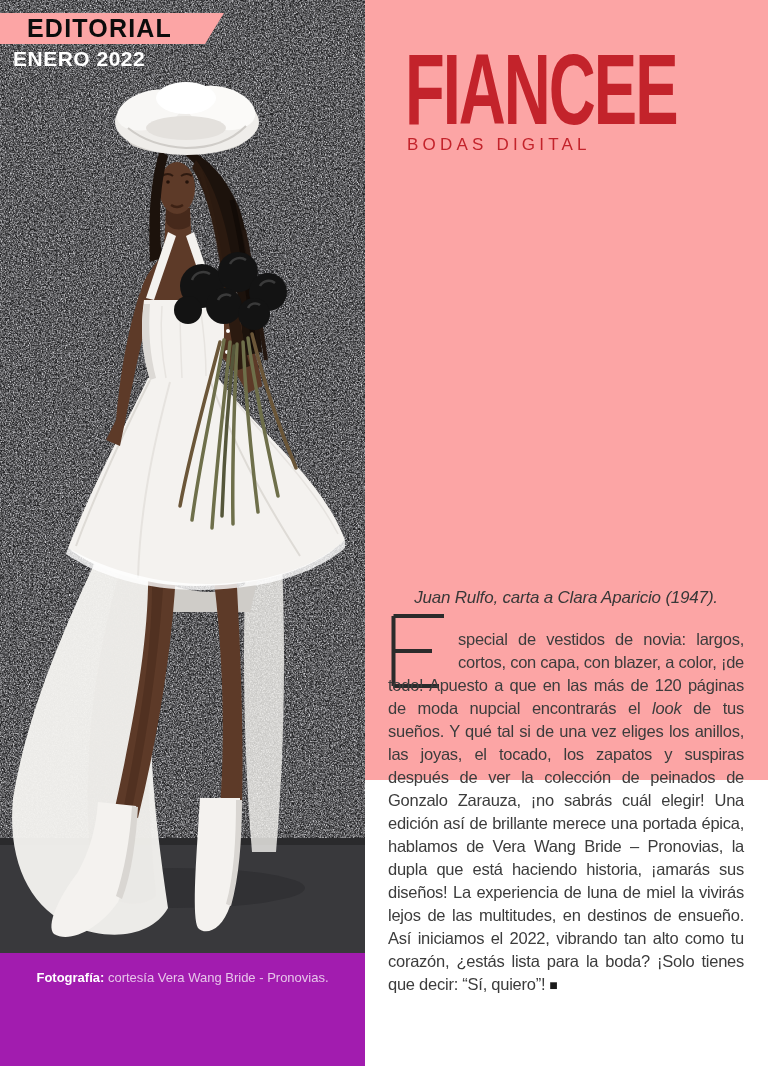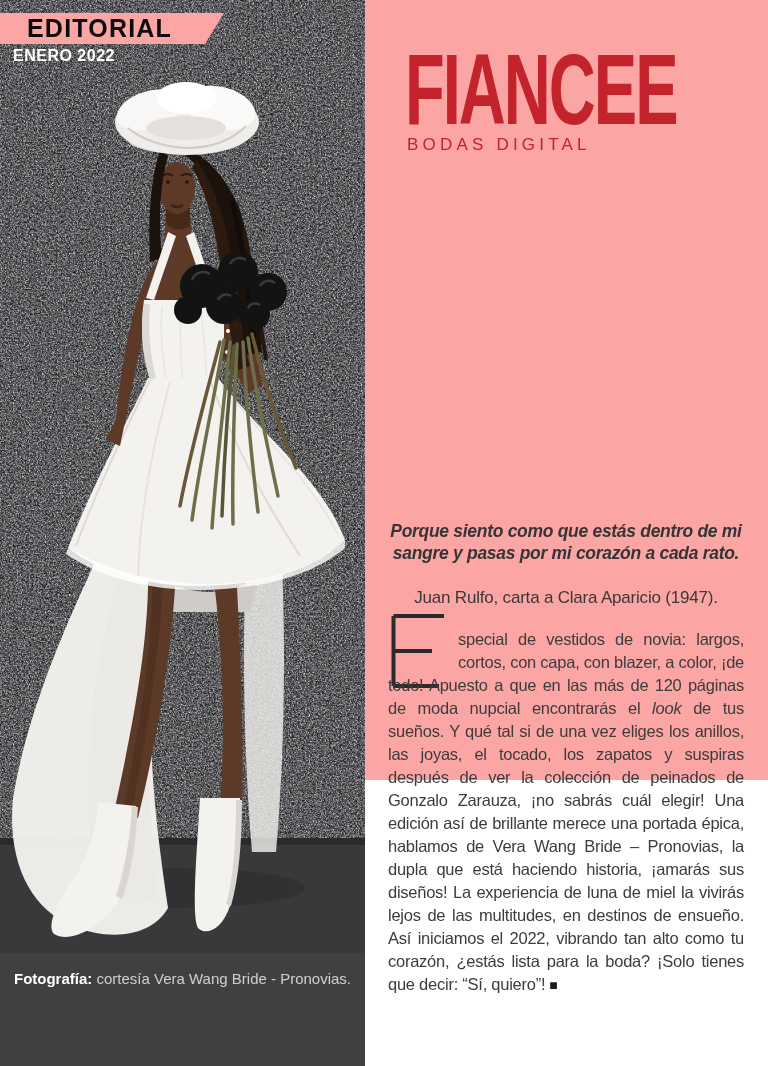--- a/index.html
+++ b/index.html
@@ -7,42 +7,42 @@
         font-family:"Liberation Sans",sans-serif;}
 
   
   .photo-panel{position:absolute;left:0;top:0;width:365px;height:953px;background:#1e1e20;}
   .scene{position:absolute;left:0;top:0;width:365px;height:953px;display:block;}
 
   .banner{position:absolute;left:0;top:13px;width:224px;height:31px;background:#fca5a5;
           clip-path:polygon(0 0,100% 0,calc(100% - 19px) 100%,0 100%);
           display:flex;align-items:center;padding-left:27px;box-sizing:border-box;}
   .banner span{font-size:25px;font-weight:bold;letter-spacing:1.2px;color:#0c0c0c;}
-  .issue{position:absolute;left:13px;top:47px;font-size:16px;font-weight:bold;
+  .issue{position:absolute;left:13px;top:47px;font-size:21px;font-weight:bold;
          letter-spacing:.5px;color:#ffffff;}
 
-  .credit-bar{position:absolute;left:0;top:953px;width:365px;height:113px;background:#404040;
-              text-align:center;box-sizing:border-box;padding-top:17px;font-size:15px;}
+  .credit-bar{position:absolute;left:0;top:953px;width:365px;height:113px;background:#a21caf;
+              text-align:center;box-sizing:border-box;padding-top:17px;font-size:13px;}
   .credit-bar .lbl{color:#ffffff;font-weight:bold;}
   .credit-bar .txt{color:rgba(255,255,255,.74);}
 
   
   .content-col{position:absolute;left:365px;top:0;width:403px;height:780px;background:#fca5a5;}
 
   .logo{position:absolute;left:40px;top:39px;margin:0;font-size:100px;line-height:100px;
         font-weight:bold;letter-spacing:-3px;color:#c3232b;transform:scaleX(.65);
         transform-origin:left top;white-space:nowrap;}
   .logo-sub{position:absolute;left:42px;top:135px;font-size:17px;letter-spacing:4.2px;
             color:#c3232b;}
 
   .quote{position:absolute;left:23px;top:520px;width:356px;margin:0;text-align:center;
          font-style:italic;font-weight:bold;font-size:17.5px;line-height:22px;
          letter-spacing:-.3px;color:#353535;}
   .attribution{position:absolute;left:23px;top:588px;width:356px;text-align:center;
-               font-size:17px;color:#383838;letter-spacing:-.2px;}
+               font-size:17px;color:#383838;letter-spacing:-.2px;font-style:italic;}
 
   .article{position:absolute;left:23px;top:628px;width:356px;text-align:justify;
            font-size:16.5px;line-height:23px;letter-spacing:-.25px;color:#3c3c3c;
            hyphens:auto;-webkit-hyphens:auto;}
   .dropcap{float:left;width:57px;height:52px;margin:-14px 11px 0 2px;}
   .dropcap svg{overflow:visible;display:block;}
   .article em{font-style:italic;}
   .endmark{font-style:normal;color:#1a1a1a;margin-left:4px;font-size:14px;}
 </style>
 </head>
@@ -197,21 +197,20 @@
     <div class="credit-bar">
       <span class="lbl">Fotografía:</span><span class="txt"> cortesía Vera Wang Bride - Pronovias.</span>
     </div>
   </section>
 
   <section class="content-col">
 
     <h1 class="logo">FIANCEE</h1>
     <div class="logo-sub">BODAS DIGITAL</div>
 
-    <blockquote class="quote">Porque siento como que estás dentro de mi sangre y pasas por mi corazón a cada rato.</blockquote>
     <div class="attribution">Juan Rulfo, carta a Clara Aparicio (1947).</div>
 
     <article class="article">
       <span class="dropcap" role="img" aria-label="E">
         <svg width="57" height="74" viewBox="0 0 57 74">
           <path d="M3.5 2 H54 M3.5 2 V72 M3.5 37 H42 M3.5 72 H49" fill="none" stroke="#2b2b2b" stroke-width="4"></path>
         </svg>
       </span><span>special de vestidos de novia: largos, cortos, con capa, con blazer, a color, ¡de todo! Apuesto a que en las más de 120 páginas de moda nupcial encontrarás el </span><em>look</em><span> de tus sueños. Y qué tal si de una vez eliges los anillos, las joyas, el tocado, los zapatos y suspiras después de ver la colección de peinados de Gonzalo Zarauza, ¡no sabrás cuál elegir! Una edición así de brillante merece una portada épica, hablamos de Vera Wang Bride – Pronovias, la dupla que está haciendo historia, ¡amarás sus diseños! La experiencia de luna de miel la vivirás lejos de las multitudes, en destinos de ensueño. Así iniciamos el 2022, vibrando tan alto como tu corazón, ¿estás lista para la boda? ¡Solo tienes que decir: “Sí, quiero”!</span><span class="endmark">■</span>
     </article>
   </section>

